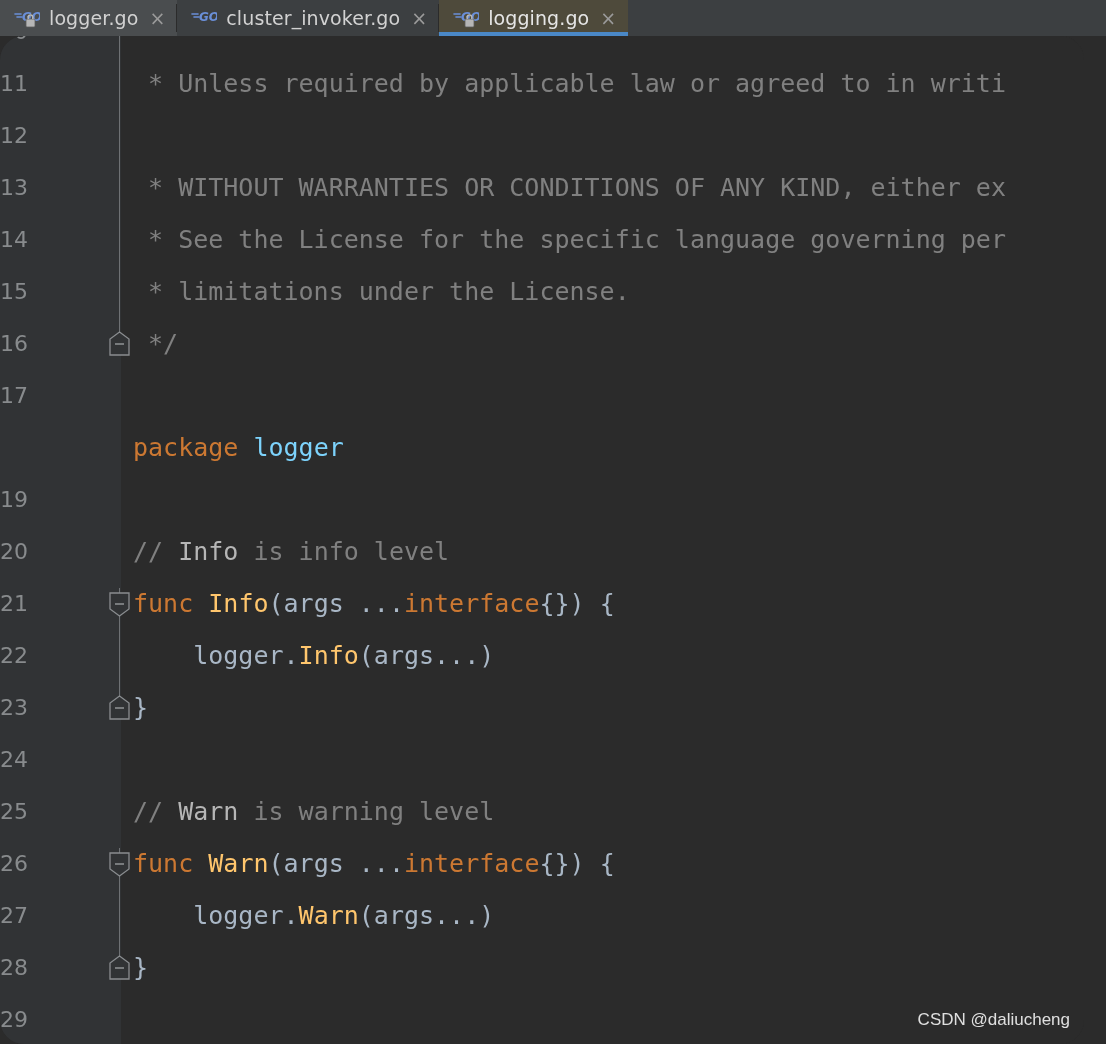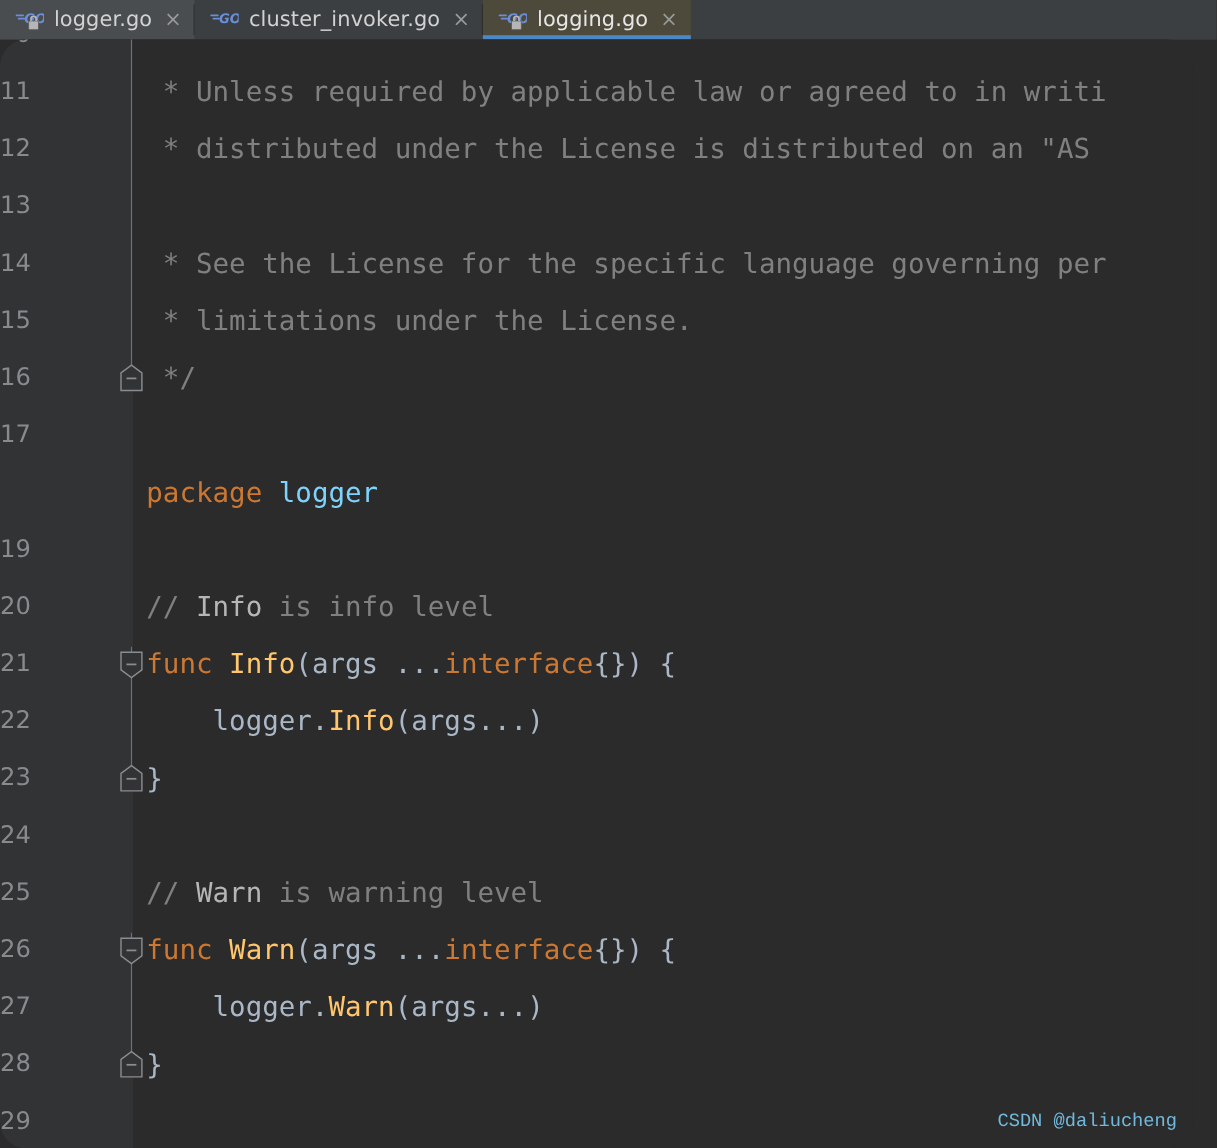--- a/index.html
+++ b/index.html
@@ -171,23 +171,23 @@
     pointer-events: auto;
     cursor: pointer;
   }
   .fold-marker svg { display: block; }
 
   
   #watermark {
     position: absolute;
     right: 14px;
     bottom: 14px;
-    font-family: Liberation Mono, monospace;
+    font-family: Liberation Sans, sans-serif;
     font-size: 17px;
-    color: #7dd3fc;
+    color: #ffffff;
     opacity: 0.85;
     white-space: nowrap;
   }
 </style>
 </head>
 <body>
 
 <div id="tab-bar">
     <div class="tab inactive-dim">
       <span class="go-icon">
@@ -296,22 +296,22 @@
       </div>
     </div>
   <div id="gutter-divider"></div>
   <div id="code-area">
       <div class="row" style="top: -30px;">
         <span class="code"><span class="c-comment"> *</span></span>
       </div>
       <div class="row" style="top: 22px;">
         <span class="code"><span class="c-comment"> * Unless required by applicable law or agreed to in writi</span></span>
       </div>
-      <div class="row" style="top: 74px;">
-        <span class="code"><span class="c-comment"> * distributed under the License is distributed on an "AS</span></span>
+      <div class="row" style="top: 126px;">
+        <span class="code"><span class="c-comment"> * WITHOUT WARRANTIES OR CONDITIONS OF ANY KIND, either ex</span></span>
       </div>
       <div class="row" style="top: 178px;">
         <span class="code"><span class="c-comment"> * See the License for the specific language governing per</span></span>
       </div>
       <div class="row" style="top: 230px;">
         <span class="code"><span class="c-comment"> * limitations under the License.</span></span>
       </div>
       <div class="row" style="top: 282px;">
         <span class="code"><span class="c-comment"> */</span></span>
       </div>

